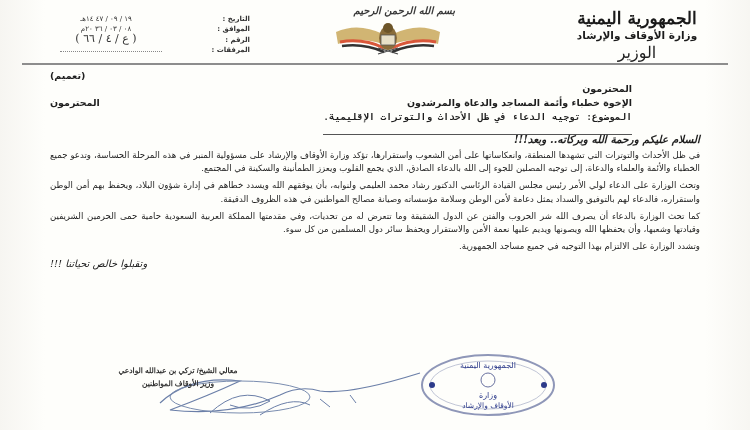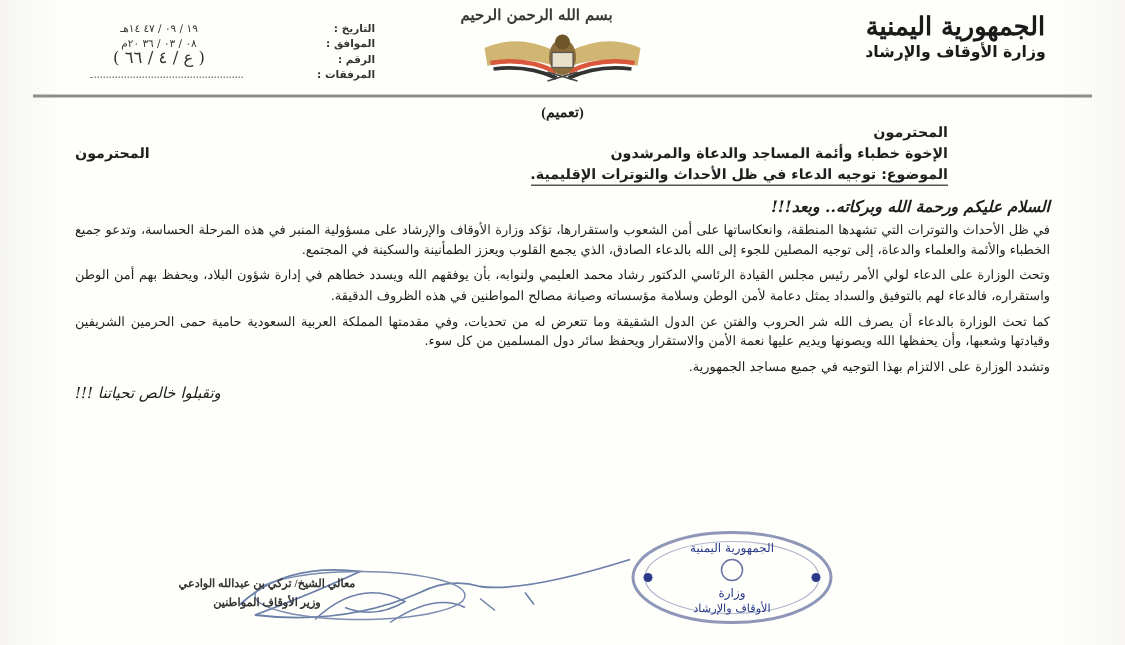--- a/index.html
+++ b/index.html
@@ -11,55 +11,56 @@
     position:relative;
   }
   .page { position:absolute; inset:0; background:linear-gradient(90deg,#f6f5f1 0%,#fefefb 6%,#fefefb 94%,#f7f6f2 100%); }
 
   
   .hdr-right { position:absolute; right:28px; top:8px; width:170px; text-align:center; direction:rtl; }
   .hdr-right .rep { font-family:"DejaVu Serif", serif; font-weight:bold; font-size:17px; letter-spacing:0; line-height:20px; color:#1a1a1a; }
   .hdr-right .min { font-weight:bold; font-size:10.5px; line-height:14px; color:#1a1a1a; }
   .hdr-right .wz { font-family:"DejaVu Serif", serif; font-size:16px; line-height:20px; color:#222; margin-top:1px; }
 
-  .emblem { position:absolute; left:307px; top:4px; width:135px; height:55px; text-align:left; }
+  .emblem { position:absolute; left:320px; top:4px; width:135px; height:55px; text-align:right;font-style:italic; }
   .emblem .bism { font-family:"DejaVu Serif", serif; font-size:10px; font-weight:bold; color:#3a3a3a; line-height:13px; direction:rtl; }
   .emblem svg { display:block; margin:1px auto 0; }
 
   .hdr-left { position:absolute; left:50px; top:14px; width:200px; direction:rtl; font-size:7px; line-height:10px; color:#333; }
   .hdr-left .row { display:flex; align-items:baseline; }
   .hdr-left .lbl { width:40px; font-weight:bold;margin-left:48px; }
   .hdr-left .val { flex:1; text-align:center; letter-spacing:1px; }
   .hdr-left .val.hand { font-family:"DejaVu Serif", serif; font-size:11px; }
   .hdr-left .dots { flex:1; border-bottom:1px dotted #888; height:6px; margin-left:10px; }
 
   .rule { position:absolute; left:22px; right:22px; top:63px; height:2px; background:#8d8d8d; }
 
   
   .doc { position:absolute; right:50px; left:50px; top:70px; direction:rtl; }
-  .circ { text-align:center; font-weight:bold; font-size:9.5px; line-height:12px;font-family:Liberation Serif, serif; }
+  .circ { text-align:left; font-weight:bold; font-size:9.5px; line-height:12px; }
   .addr { font-weight:bold; font-size:9.5px; line-height:14px; display:flex; justify-content:space-between; padding-right:68px; }
   .subj { font-weight:bold; font-size:9.5px; line-height:14px; padding-right:68px; }
-  .subj span { border-bottom:1px solid #555; padding-bottom:1px; }
+  .subj span { border-bottom:1px solid #555; padding-bottom:11px;font-family:Liberation Mono, monospace; }
   .greet { text-align:right; font-family:"DejaVu Serif", serif; font-style:italic; font-weight:bold; font-size:10.5px; line-height:16px; margin:6px 0 2px; }
   .para { font-size:8.6px; line-height:13.2px; text-align:justify; margin:0 0 4px 0; }
   .close { text-align:left; font-family:"DejaVu Serif", serif; font-style:italic; font-weight:normal; font-size:10px; line-height:14px; }
 
-  .sig-name { position:absolute; left:98px; top:382px; width:160px; direction:rtl; text-align:center; font-family:Liberation Serif, serif; font-size:7.5px; font-weight:bold; line-height:13px; color:#333; }
+  .sig-name { position:absolute; left:98px; top:364px; width:160px; direction:rtl; text-align:center; font-family:Liberation Sans, sans-serif; font-size:7.5px; font-weight:bold; line-height:13px; color:#333; }
   .sig-svg { position:absolute; left:150px; top:355px; }
   .stamp { position:absolute; left:418px; top:352px; width:140px; height:66px; }
 </style>
 </head>
 <body>
 
 <div class="page">
 
   <div class="hdr-right">
     <div class="rep">الجمهورية اليمنية</div>
     <div class="min">وزارة الأوقاف والإرشاد</div>
+    <div class="wz">الوزير</div>
   </div>
 
   <div class="emblem">
     <div class="bism">بسم الله الرحمن الرحيم</div>
     <svg width="120" height="40" viewBox="0 0 120 40">
       <path d="M8 14 Q30 4 55 16 L55 26 Q30 18 10 26 Z" fill="#c9a85a" opacity="0.85"></path>
       <path d="M112 14 Q90 4 65 16 L65 26 Q90 18 110 26 Z" fill="#c9a85a" opacity="0.85"></path>
       <path d="M12 24 Q35 20 56 30" stroke="#d9573a" stroke-width="3" fill="none"></path>
       <path d="M108 24 Q85 20 64 30" stroke="#d9573a" stroke-width="3" fill="none"></path>
       <path d="M14 28 Q36 25 56 34" stroke="#333" stroke-width="2.5" fill="none"></path>

